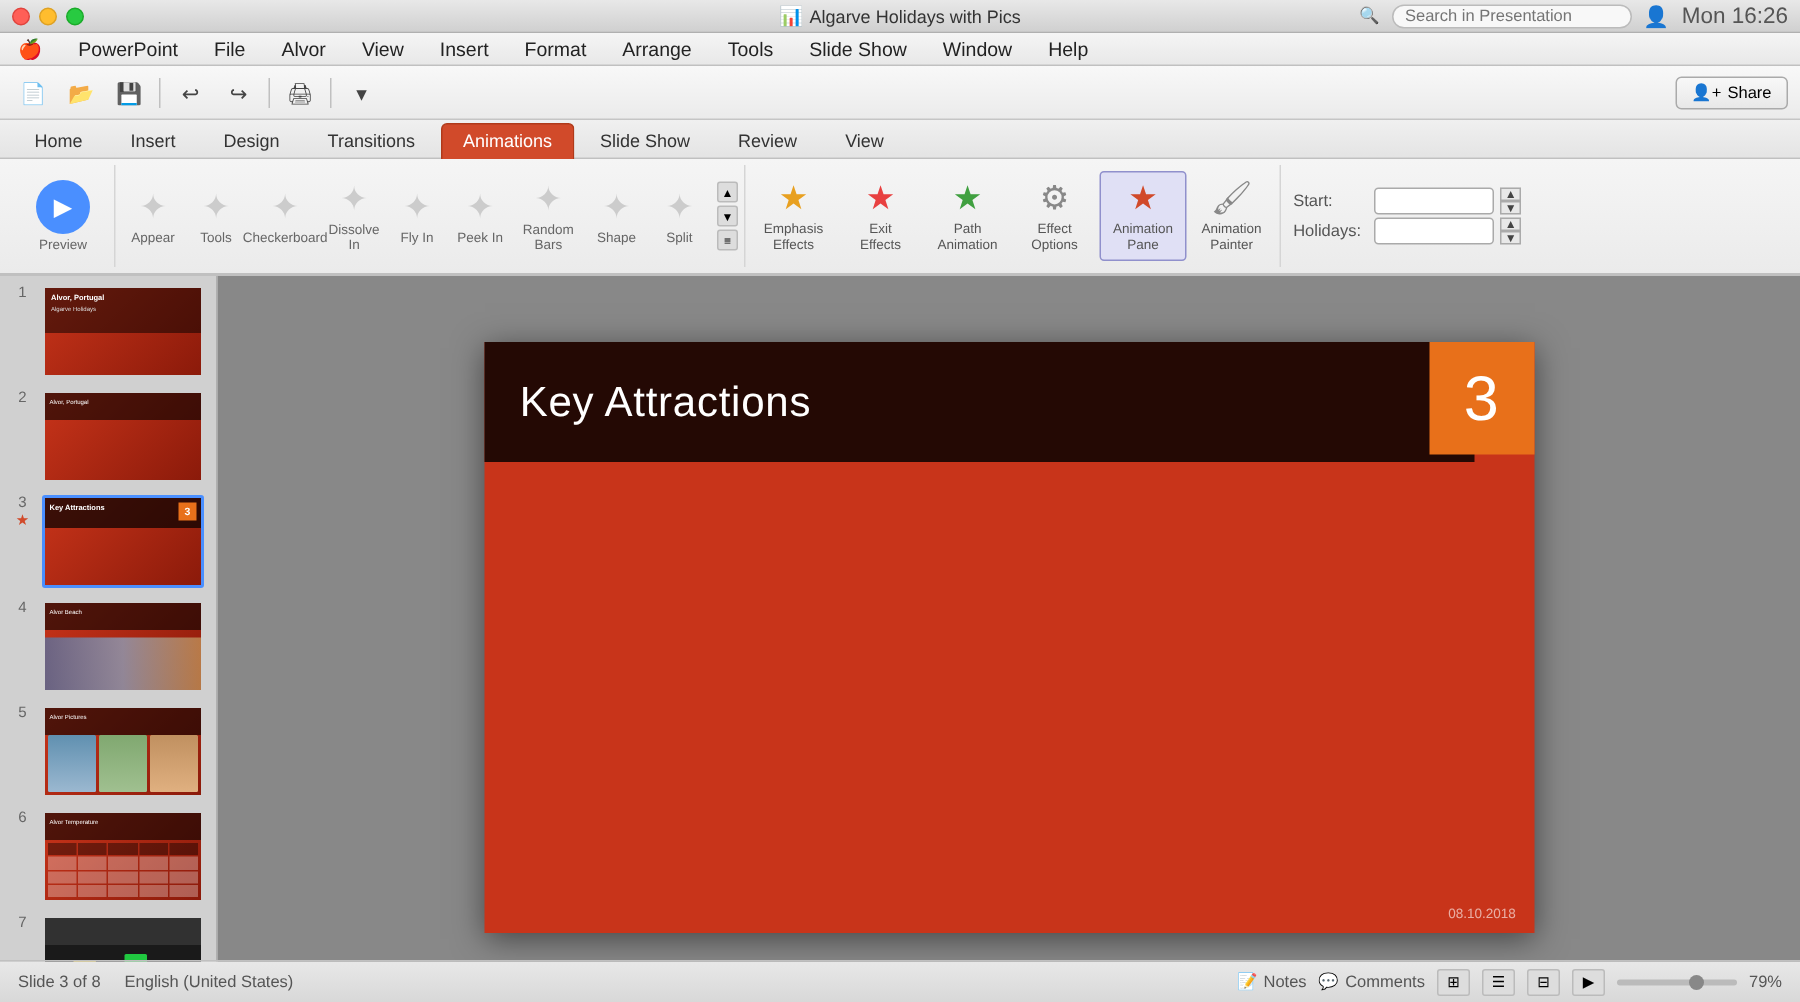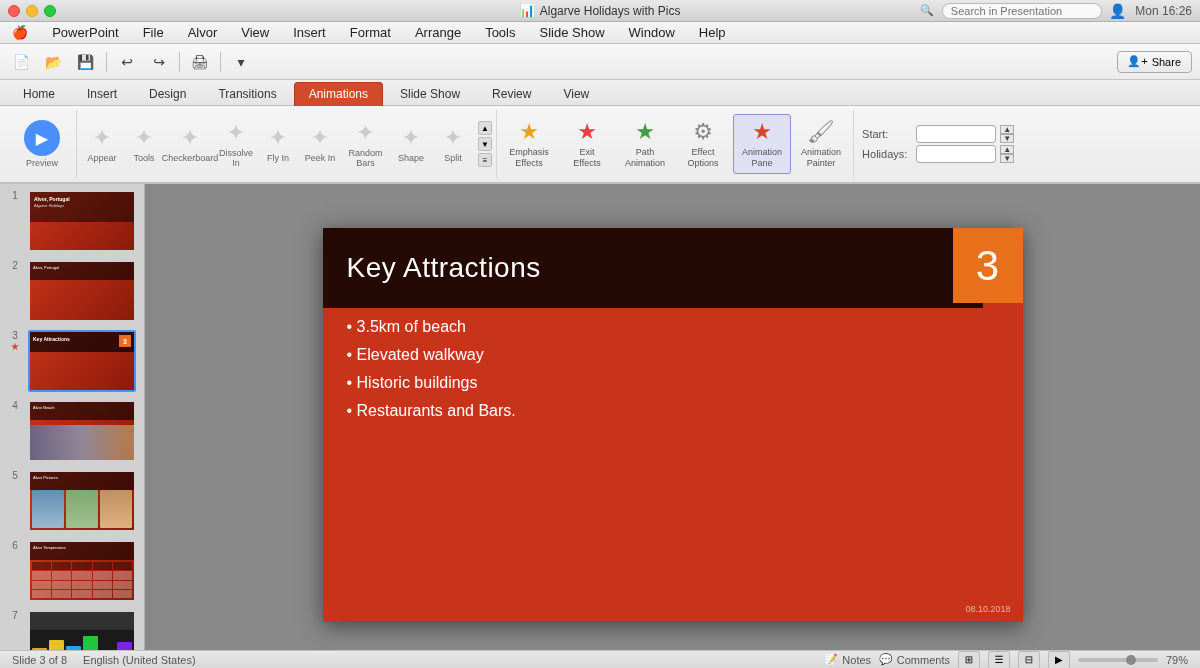--- a/index.html
+++ b/index.html
@@ -97,21 +97,21 @@
     .ribbon-right-label { font-size: 11px; color: #555; min-width: 50px; }
     .ribbon-right-input { width: 80px; height: 18px; border: 1px solid #aaa; border-radius: 3px; font-size: 11px; padding: 0 4px; background: white; }
     .ribbon-stepper { display: flex; flex-direction: column; }
     .step-btn { width: 14px; height: 9px; background: #e8e8e8; border: 1px solid #aaa; font-size: 8px; display: flex; align-items: center; justify-content: center; cursor: pointer; }
 
     
     #main { display: flex; height: calc(668px - 22px - 22px - 26px - 78px - 26px); }
 
     
     #statusbar {
-      height: 18px; background: linear-gradient(to bottom, #e8e8e8, #d8d8d8);
+      height: 28px; background: linear-gradient(to bottom, #e8e8e8, #d8d8d8);
       display: flex; align-items: center; padding: 0 12px; gap: 16px;
       border-top: 1px solid #c0c0c0; position: absolute; bottom: 0; left: 0; right: 0;
     }
     .status-item { font-size: 11px; color: #555; display: flex; align-items: center; gap: 4px; cursor: pointer; }
     .status-right { margin-left: auto; display: flex; align-items: center; gap: 8px; }
     .view-btn { width: 22px; height: 18px; background: #ddd; border: 1px solid #bbb; border-radius: 2px; display: flex; align-items: center; justify-content: center; font-size: 10px; cursor: pointer; }
     .zoom-slider { width: 80px; height: 4px; background: #bbb; border-radius: 2px; position: relative; }
     .zoom-handle { width: 10px; height: 10px; background: #888; border-radius: 50%; position: absolute; top: -3px; left: 60%; cursor: pointer; }
 
     
@@ -216,21 +216,21 @@
     <span class="traffic-light tl-green"></span>
   </div>
   <div id="titlebar-center">
     <span style="font-size:13px;">📊</span>
     <span style="font-size:12px; font-weight:500; color:#333;">Algarve Holidays with Pics</span>
   </div>
   <div id="titlebar-right">
     <span>🔍</span>
     <input type="text" style="width: 160px; height: 16px; border-radius: 8px; border: 1px solid rgb(187, 187, 187); padding: 0px 8px; font-size: 11px; background: rgb(248, 248, 248);" placeholder="Search in Presentation">
     <span style="font-size:14px;">👤</span>
-    <span style="font-size:12px;">Mon 16:26</span>
+    <span style="font-size:15px;">Mon 16:26</span>
   </div>
 </div>
 
 <div id="menubar">
   <span class="menu-item">🍎</span>
   <span class="menu-item">PowerPoint</span>
   <span class="menu-item">File</span>
   <span class="menu-item">Alvor</span>
   <span class="menu-item">View</span>
   <span class="menu-item">Insert</span>
@@ -510,26 +510,20 @@
     <div id="slide-canvas">
 
       <div class="slide-header-bar">
         <span class="slide-title">Key Attractions</span>
       </div>
 
       <div class="slide-number-badge">
         <span class="slide-num-big">3</span>
       </div>
 
-      <div class="slide-body">
-        <div class="slide-bullet">• <span>3.5km of beach</span></div>
-        <div class="slide-bullet">• <span>Elevated walkway</span></div>
-        <div class="slide-bullet">• <span>Historic buildings</span></div>
-        <div class="slide-bullet">• <span>Restaurants and Bars.</span></div>
-      </div>
 
       <div class="slide-date">08.10.2018</div>
     </div>
 
   </div>
 </div>
 
 <div id="statusbar">
   <span class="status-item">Slide 3 of 8</span>
   <span class="status-item">English (United States)</span>

